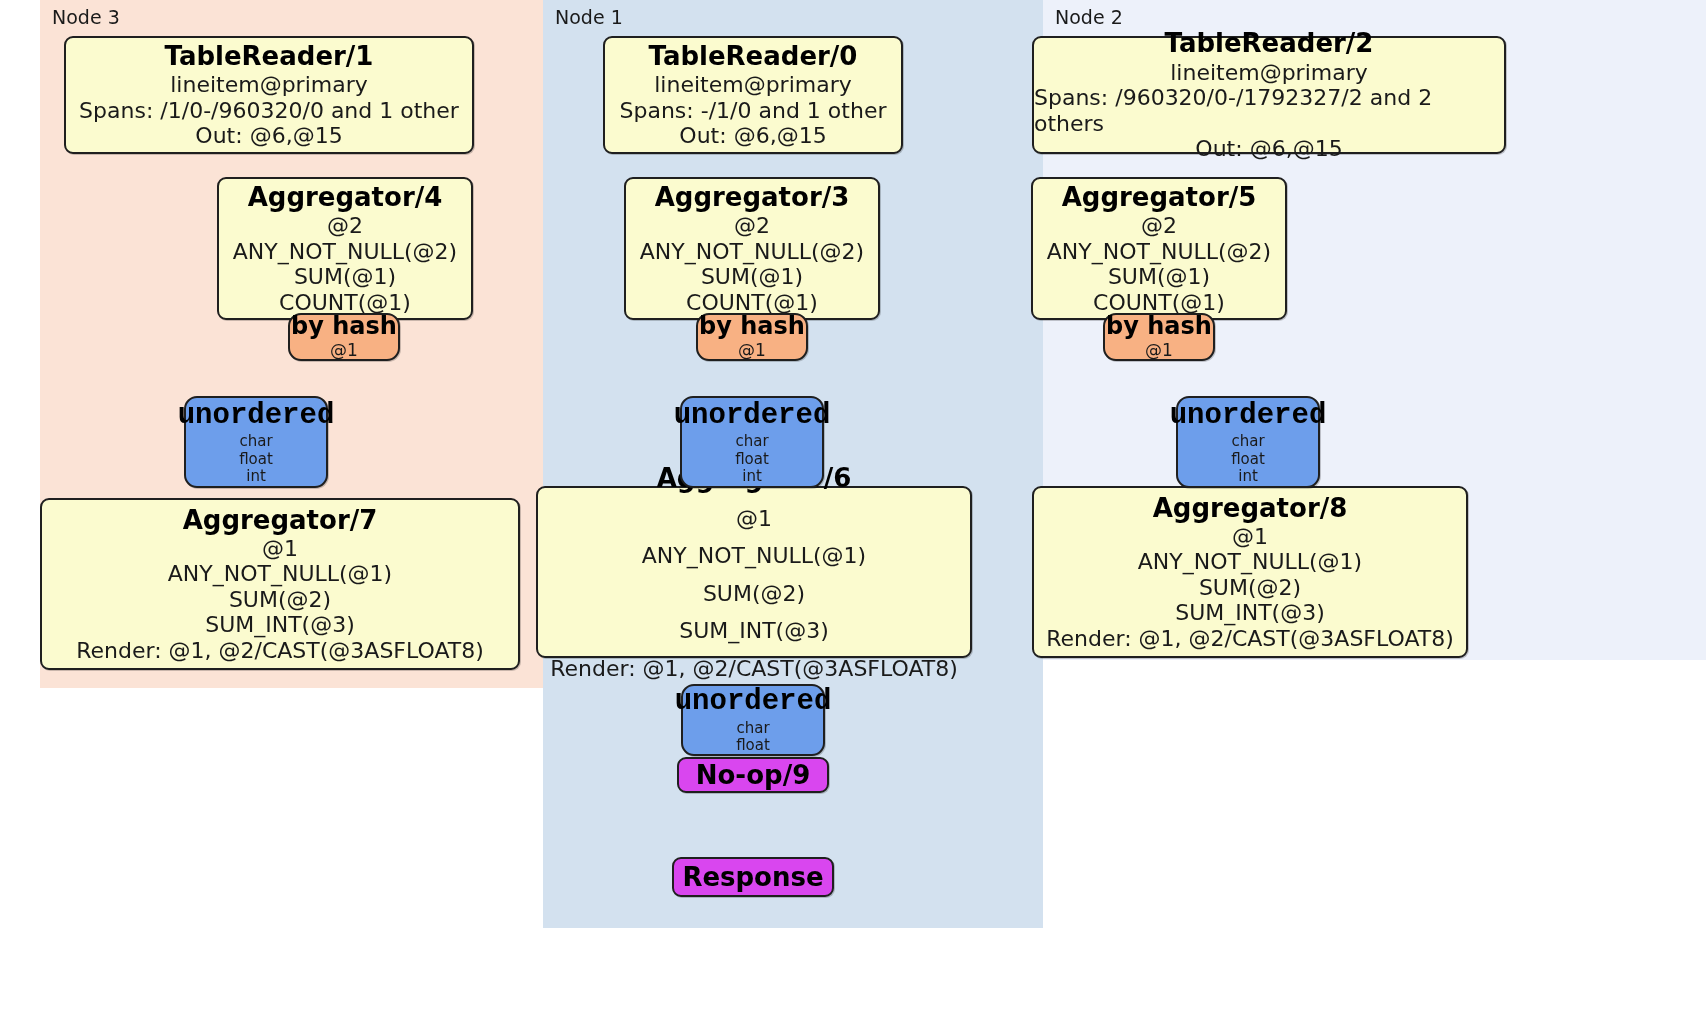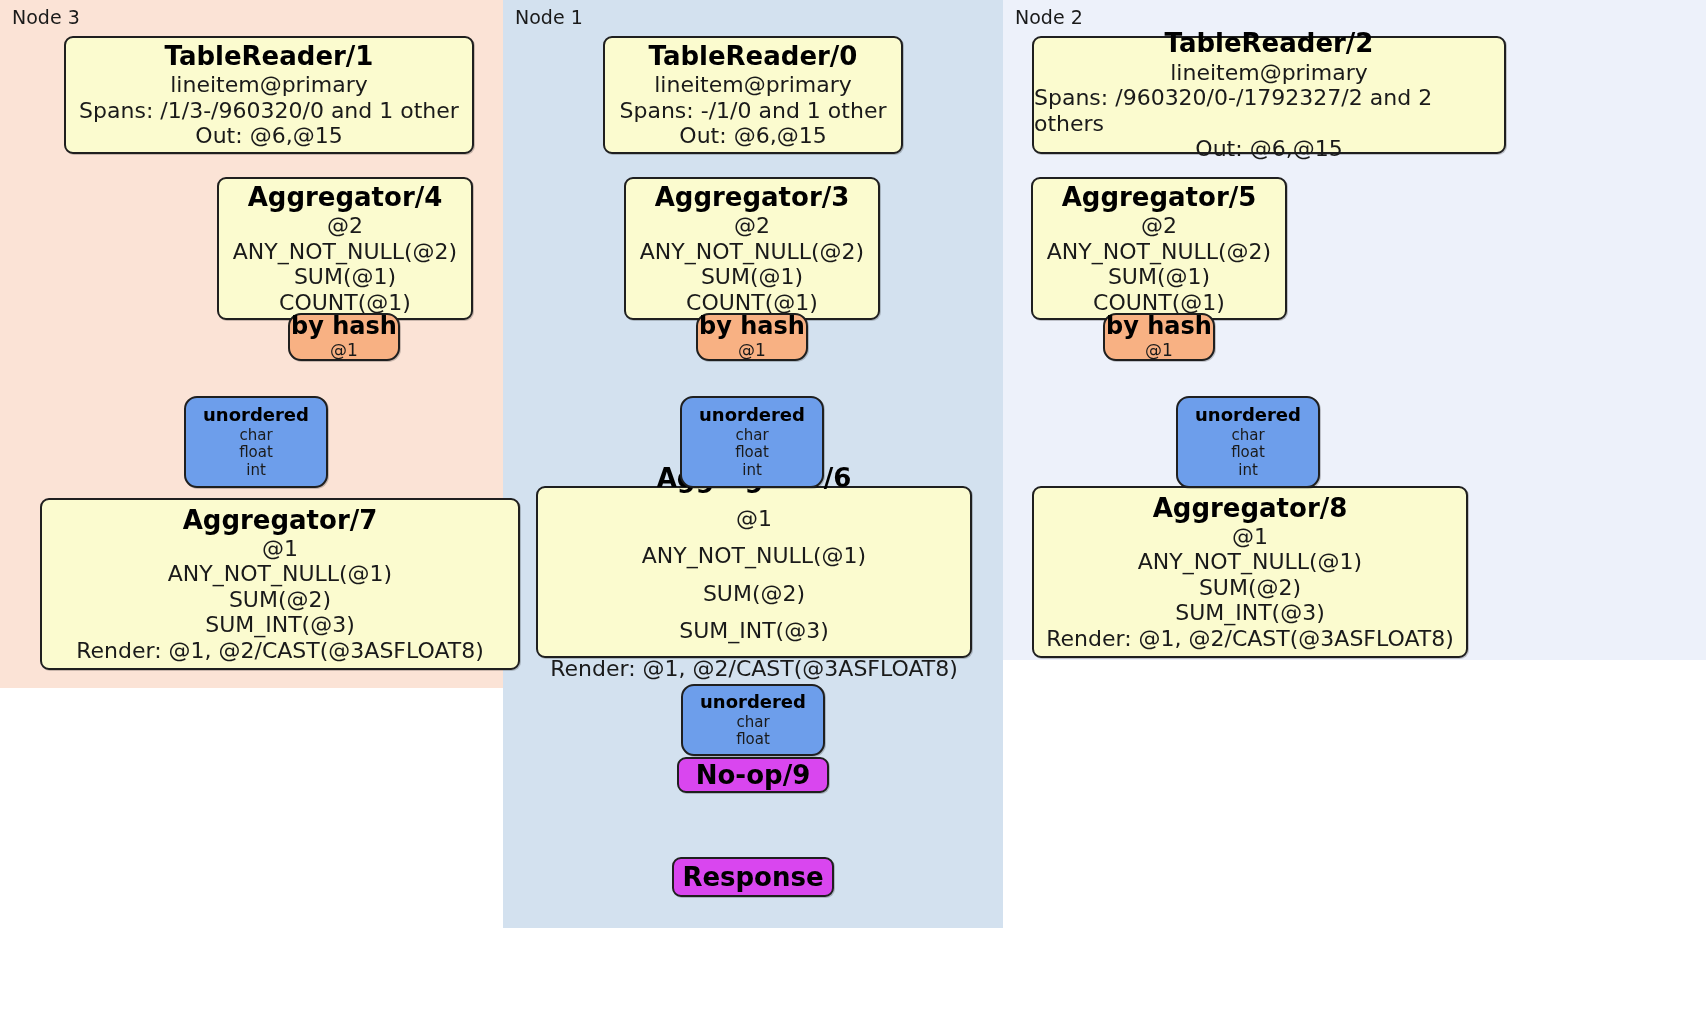--- a/index.html
+++ b/index.html
@@ -79,32 +79,32 @@
   }
   .router .title { font-size: 24px; }
   .router .line  { font-size: 17px; }
 
   
   .sync {
     background: #6d9eeb;
     border-radius: 13px;
     box-shadow: 1px 1px 0 rgba(0,0,0,0.20);
   }
-  .sync .title { font-size: 18px; margin-bottom: 1px; }
+  .sync .title { font-size: 29px; margin-bottom: 1px; font-family: Liberation Mono, monospace; }
   .sync .line  { font-size: 15px; }
 
   
   .tag {
     background: #d946ef;
     border-radius: 9px;
     box-shadow: 1px 1px 0 rgba(0,0,0,0.20);
   }
   .tag .title { font-size: 26px; }
 
-  .z-low  { z-index: 2; }
+  .z-low  { z-index: 2; margin-left: 40px; }
   .z-mid  { z-index: 4; }
   .z-high { z-index: 6; }
 </style>
 </head>
 <body>
 
 <div id="canvas">
 
   <div class="panel z-low" style="left:0px; top:0px; width:503px; height:688px; background:#fbe3d6;">
     <div class="panel-label">Node 3</div>
@@ -160,21 +160,21 @@
     </g>
 
     <g stroke="#4a4a4a" stroke-width="5" fill="none" marker-end="url(#ah-thick)">
       <path d="M752,790 L752,852"></path>
     </g>
   </svg>
 
   <div class="box proc z-mid" style="left:64px; top:36px; width:410px; height:118px;">
     <div class="title">TableReader/1</div>
     <div class="line">lineitem@primary</div>
-    <div class="line">Spans: /1/3-/960320/0 and 1 other</div>
+    <div class="line">Spans: /1/0-/960320/0 and 1 other</div>
     <div class="line">Out: @6,@15</div>
   </div>
 
   <div class="box proc z-mid" style="left:603px; top:36px; width:300px; height:118px;">
     <div class="title">TableReader/0</div>
     <div class="line">lineitem@primary</div>
     <div class="line">Spans: -/1/0 and 1 other</div>
     <div class="line">Out: @6,@15</div>
   </div>
 

